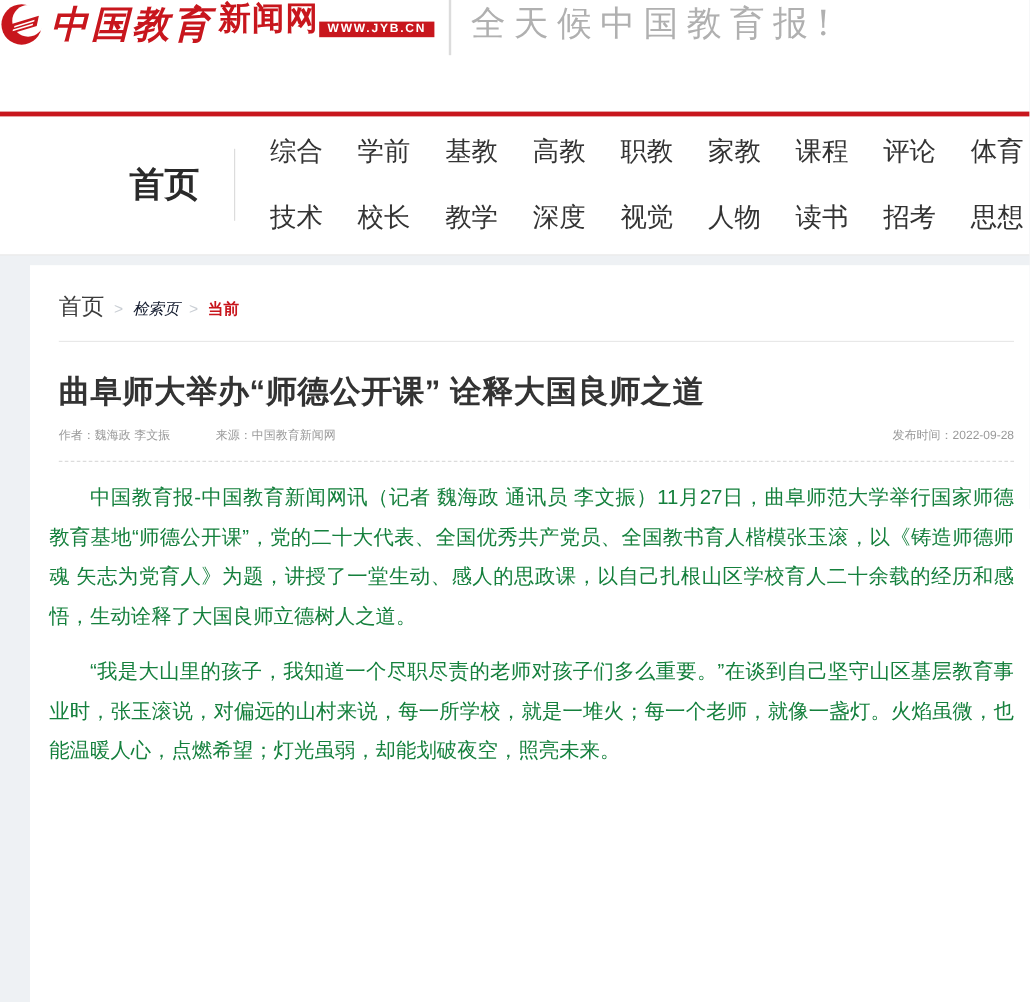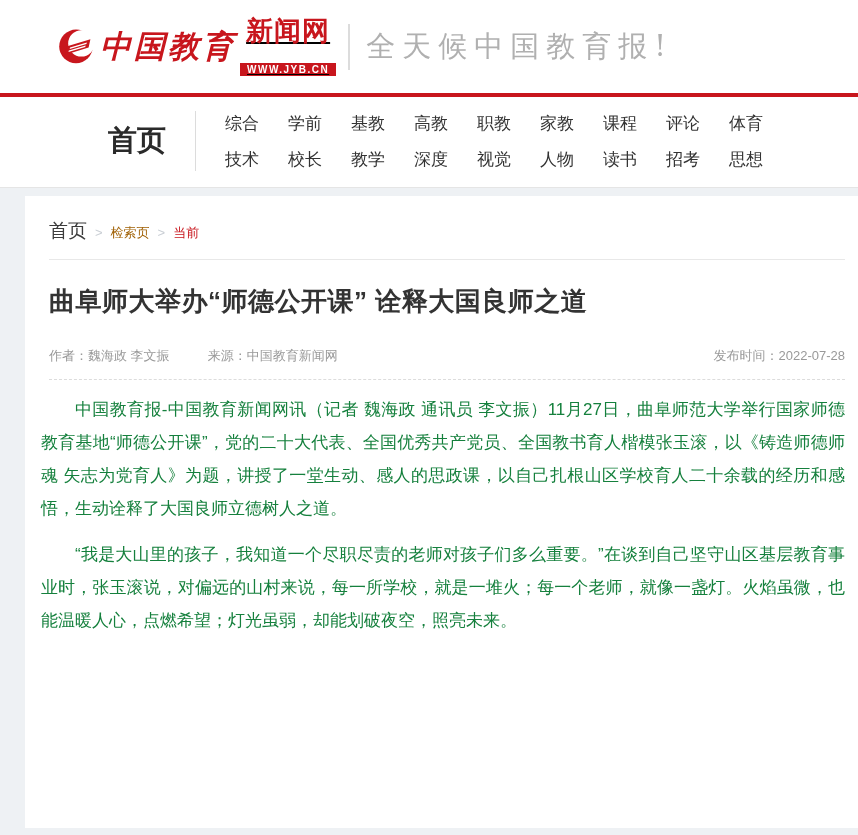--- a/index.html
+++ b/index.html
@@ -1,60 +1,60 @@
 <!DOCTYPE html>
 <html><head>
 <meta charset="utf-8">
 <style>
   * { margin:0; padding:0; box-sizing:border-box; }
   html,body { width:858px; height:835px; overflow:hidden; background:#eef1f4;
     font-family:"Liberation Sans", sans-serif; }
   a { text-decoration:none; color:inherit; cursor:pointer; }
 
   
-  .site-header { background:#fff; height:93px; display:flex; align-items:center;
-    padding-left:58px; }
+  .site-header { background:#fff; height:93px; display:flex; align-items:flex-start;
+    }
   .logo-emblem { width:36px; height:42px; margin-right:6px; flex:0 0 auto; }
   .brand-calli { font-family:"DejaVu Serif", serif; font-style:italic; font-weight:bold;
     font-size:31px; color:#c8161d; letter-spacing:3px; white-space:nowrap; }
-  .brand-block { display:flex; flex-direction:column; align-items:center; margin-left:4px;text-decoration:underline; }
+  .brand-block { display:flex; flex-direction:row; align-items:center; margin-left:4px; }
   .brand-block-name { font-size:27px; font-weight:bold; color:#c8161d; line-height:1.05;
     letter-spacing:1px; white-space:nowrap; }
   .brand-badge { background:#c8161d; color:#fff; font-size:10px; font-weight:bold;
     letter-spacing:1.5px; padding:1px 7px; margin-top:18px; white-space:nowrap; }
   .logo-divider { width:2px; height:46px; background:#dcdcdc; margin:0 16px 0 12px; }
   .slogan { font-family:"DejaVu Serif", serif; font-size:29px;
     color:#b0b0b0; letter-spacing:7px; white-space:nowrap; }
 
   
   .navbar { background:#fff; border-top:4px solid #c8161d; border-bottom:1px solid #e5e5e5; }
   .nav-inner { display:flex; align-items:center; column-gap:29px;
     padding:14px 0 16px 108px; }
   .nav-home { font-size:29px; font-weight:bold; color:#2a2a2a; white-space:nowrap; }
   .nav-divider { width:1px; height:60px; background:#dcdcdc; flex:0 0 auto; }
-  .nav-col { display:flex; flex-direction:column; row-gap:13px; font-size:17px;
+  .nav-col { display:flex; flex-direction:column; row-gap:25px; font-size:22px;
     color:#333; white-space:nowrap; }
 
   
   .card { background:#fff; margin:8px 0 0 25px; width:860px; min-height:632px;
     padding:22px 40px 30px 24px; }
 
   .breadcrumb { display:flex; align-items:baseline; column-gap:8px; }
   .bc-home { font-size:19px; color:#3c3c3c; }
   .bc-sep { color:#c9ced4; font-size:13px; }
-  .bc-mid { font-size:13px; color:#a16207; }
-  .bc-cur { font-size:13px; color:#c8161d; font-weight:normal; }
+  .bc-mid { font-size:13px; color:#0f172a;font-style:italic; }
+  .bc-cur { font-size:13px; color:#c8161d; font-weight:bold; }
   .bc-rule { border-bottom:1px solid #e8e8e8; margin-top:15px; }
 
   .article-title { font-size:26px; font-weight:bold; color:#333; margin-top:24px;
     letter-spacing:0.5px; }
 
   .meta-row { display:flex; justify-content:space-between; align-items:flex-end;
-    margin-top:28px; padding-bottom:14px; border-bottom:1px dashed #dcdcdc;
-    color:#999; font-size:13px; }
+    margin-top:12px; padding-bottom:14px; border-bottom:1px dashed #dcdcdc;
+    color:#999; font-size:10px; }
   .meta-left { display:flex; column-gap:38px; }
 
   .article-body { margin-left:-8px; margin-top:5px; }
   .article-body p { font-size:17px; color:#15803d; line-height:33px; text-indent:2em;
     text-align:justify; margin:13px 0; }
 </style>
 </head>
 <body>
 
 <header class="site-header">
@@ -131,21 +131,21 @@
   </div>
   <div class="bc-rule"></div>
 
   <h1 class="article-title">曲阜师大举办“师德公开课” 诠释大国良师之道</h1>
 
   <div class="meta-row">
     <span class="meta-left">
       <span>作者：魏海政 李文振</span>
       <span>来源：中国教育新闻网</span>
     </span>
-    <span>发布时间：2022-07-28</span>
+    <span>发布时间：2022-09-28</span>
   </div>
 
   <article class="article-body">
     <p>中国教育报-中国教育新闻网讯（记者 魏海政 通讯员 李文振）11月27日，曲阜师范大学举行国家师德教育基地“师德公开课”，党的二十大代表、全国优秀共产党员、全国教书育人楷模张玉滚，以《铸造师德师魂 矢志为党育人》为题，讲授了一堂生动、感人的思政课，以自己扎根山区学校育人二十余载的经历和感悟，生动诠释了大国良师立德树人之道。</p>
     <p>“我是大山里的孩子，我知道一个尽职尽责的老师对孩子们多么重要。”在谈到自己坚守山区基层教育事业时，张玉滚说，对偏远的山村来说，每一所学校，就是一堆火；每一个老师，就像一盏灯。火焰虽微，也能温暖人心，点燃希望；灯光虽弱，却能划破夜空，照亮未来。</p>
   </article>
 
 </main>
 
 </body></html>

